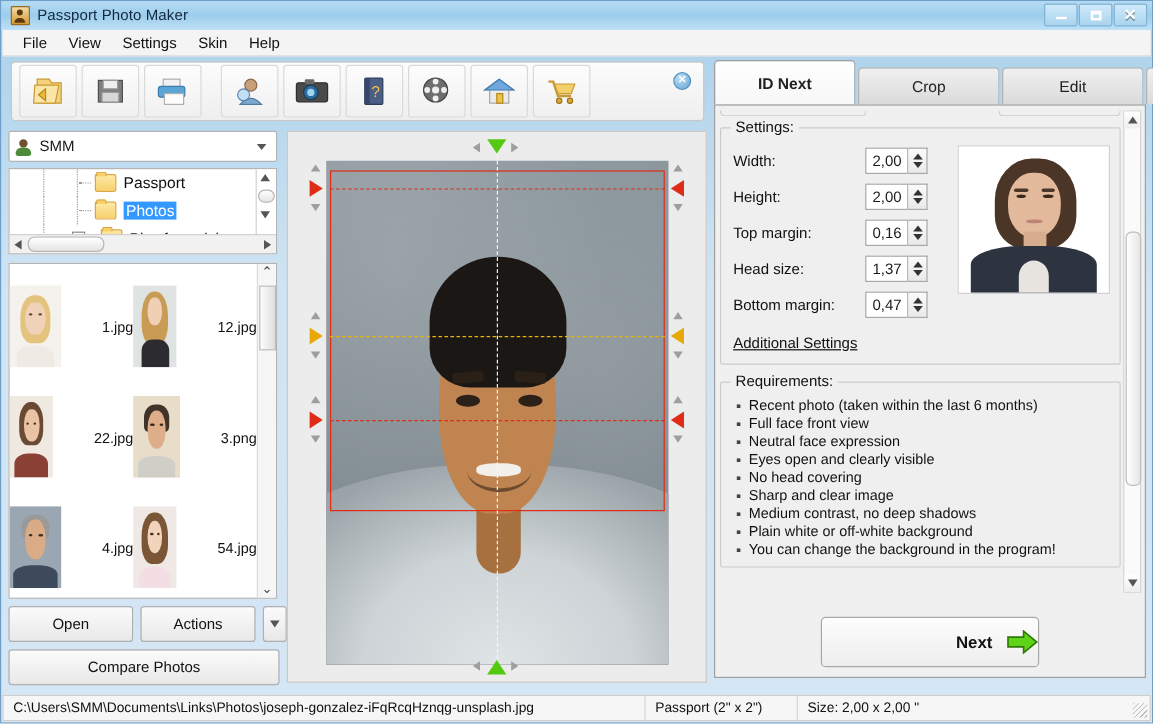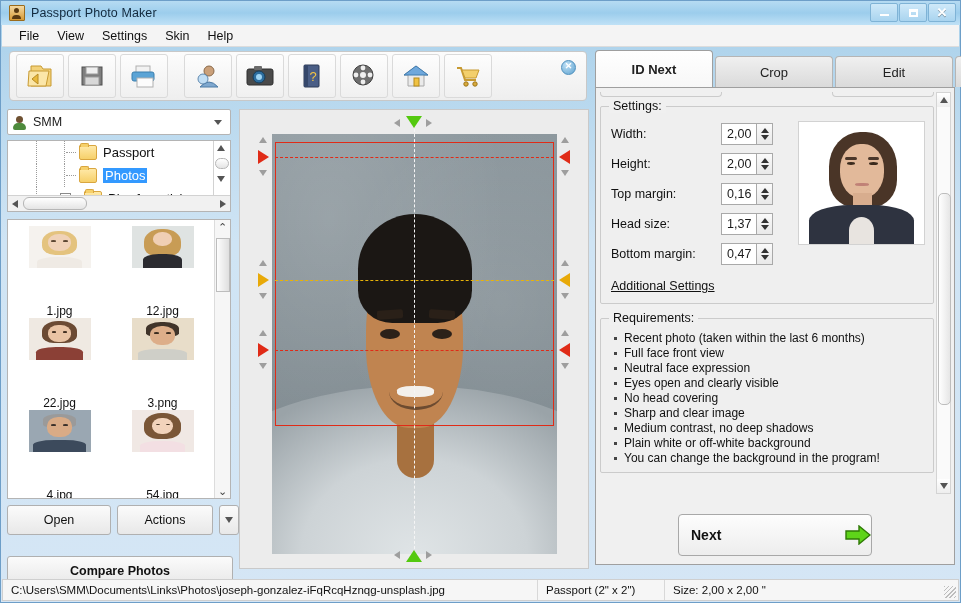--- a/index.html
+++ b/index.html
@@ -132,40 +132,40 @@
   .v-thumb-oval{width:12px;height:9px;background:linear-gradient(180deg,#fff,#e4e4e4);border:1px solid #b6b6b6;border-radius:6px;margin:3px auto;}
 
   .thumbs-box{
     margin-top:7px;width:224px;height:280px;background:#fff;border:1px solid #b4b4b4;
     box-sizing:border-box;position:relative;overflow:hidden;
   }
   .thumbs-grid{
     position:absolute;left:0;top:6px;right:16px;bottom:0;
     display:flex;flex-wrap:wrap;align-content:flex-start;
   }
-  .thumb-cell{width:50%;height:92px;display:flex;flex-direction:column;align-items:center;justify-content:flex-start;gap:34px;}
+  .thumb-cell{width:50%;height:92px;display:flex;flex-direction:row;align-items:center;justify-content:flex-start;gap:34px;}
   .thumb-img{width:62px;height:68px;border:0;background:#ddd;position:relative;overflow:hidden;}
   .thumb-cap{font-size:12px;margin-top:2px;color:#111;}
   .thumbs-vsb{
     position:absolute;right:0;top:0;width:15px;bottom:0;background:#f6f6f6;border-left:1px solid #dcdcdc;
     display:flex;flex-direction:column;align-items:center;justify-content:space-between;
   }
   .thumbs-vthumb{position:absolute;left:1px;top:18px;width:12px;height:52px;background:linear-gradient(90deg,#fdfdfd,#dfdfdf);border:1px solid #bdbdbd;}
   .chev{font-size:11px;color:#444;line-height:14px;}
 
   .left-buttons{margin-top:6px;width:224px;display:flex;gap:6px;}
   .btn{
     background:linear-gradient(180deg,#fbfbfb,#e8e8e8);
     border:1px solid #b0b0b0;border-radius:3px;height:28px;
     display:flex;align-items:center;justify-content:center;font-size:12.5px;color:#111;
   }
   .btn-open{flex:0 0 102px;}
   .btn-actions{flex:0 0 94px;}
   .btn-drop{flex:0 0 18px;}
-  .btn-compare{margin-top:21px;width:224px;height:28px;font-weight:bold;}
+  .btn-compare{margin-top:6px;width:224px;height:28px;}
 
   
   .canvas{
     position:absolute;left:238px;top:108px;width:350px;height:460px;
     background:#ececec;border:1px solid #c9c9c9;box-sizing:border-box;
   }
   .photo{
     position:absolute;left:32px;top:24px;width:285px;height:420px;
     background:linear-gradient(180deg,#8e9aa0 0%,#8b969c 35%,#9aa3a8 60%,#818b91 100%);
     overflow:hidden;
@@ -265,22 +265,22 @@
   .panel-vsb{
     position:absolute;right:3px;top:4px;width:15px;bottom:70px;
     background:#fafafa;border:1px solid #d4d4d4;box-sizing:border-box;
   }
   .panel-vsb .sbtn{height:14px;display:flex;align-items:center;justify-content:center;background:linear-gradient(180deg,#fff,#eee);}
   .panel-vthumb{position:absolute;left:1px;top:100px;width:11px;height:210px;background:linear-gradient(90deg,#fff,#e6e6e6);border:1px solid #bdbdbd;border-radius:5px;}
 
   .next-wrap{position:absolute;left:0;right:0;bottom:8px;display:flex;justify-content:center;}
   .btn-next{
     width:180px;height:40px;background:linear-gradient(180deg,#fdfdfd,#ededed);
-    border:1px solid #a8a8a8;border-radius:4px;display:flex;align-items:center;justify-content:space-between;gap:12px;
-    font-size:14px;font-weight:bold;color:#111;padding-left:12px;
+    border:1px solid #a8a8a8;border-radius:4px;display:flex;align-items:center;justify-content:flex-end;gap:12px;
+    font-size:14px;font-weight:bold;color:#111;
   }
 
   
   .statusbar{
     position:absolute;left:1px;bottom:1px;width:957px;height:22px;
     background:#f6f6f6;border:1px solid #cfcfcf;box-sizing:border-box;
     display:flex;align-items:center;font-size:11.5px;color:#111;
   }
   .sb-cell{height:20px;display:flex;align-items:center;padding:0 8px;border-right:1px solid #d8d8d8;white-space:nowrap;}
   .sb-grip{position:absolute;right:2px;bottom:2px;width:12px;height:12px;

